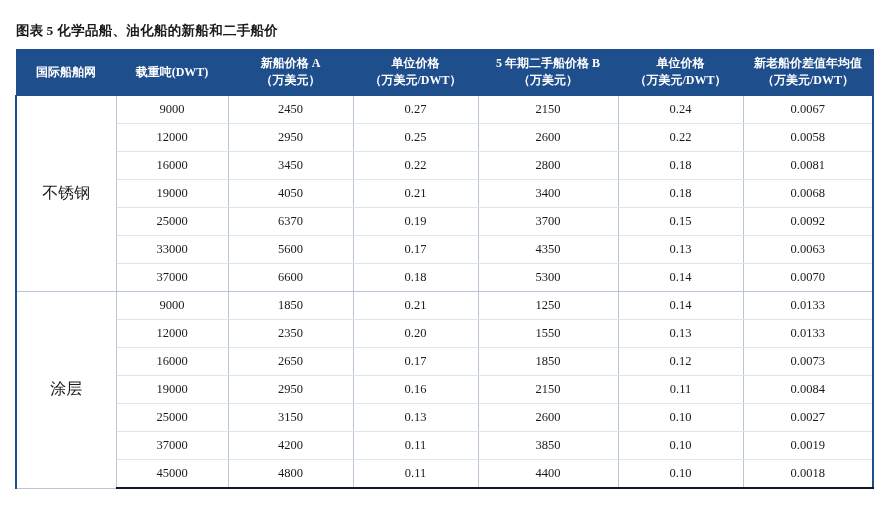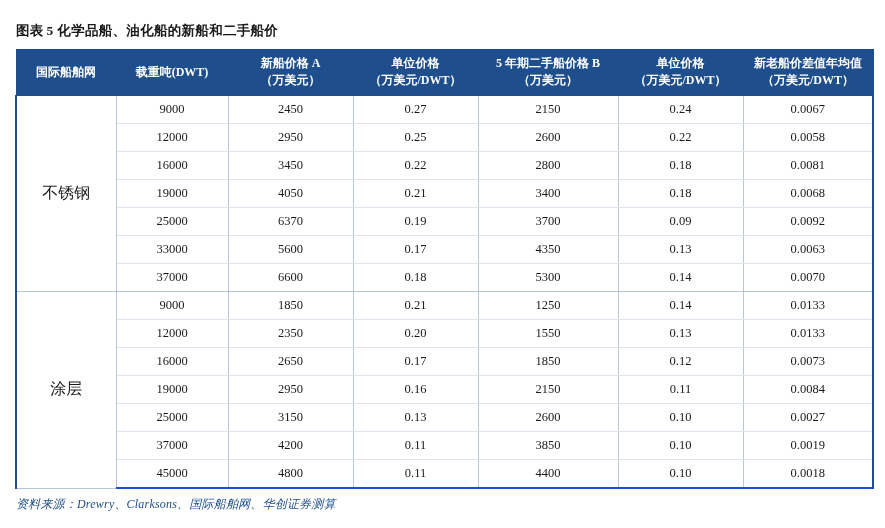--- a/index.html
+++ b/index.html
@@ -63,21 +63,21 @@
     padding: 0;
     border-left: 1px solid #b9c6da;
     border-right: 1px solid #b9c6da;
     border-bottom: 1px solid #dfe5ee;
     background: #ffffff;
   }
   table.data tr.last-of-group td {
     border-bottom: 1px solid #b9c6da;
   }
   table.data tr:last-child td {
-    border-bottom: 2px solid #1d4ed8;
+    border-bottom: 2px solid #0f172a;
   }
   table.data td.matcell {
     font-size: 16px;
     border-bottom: 1px solid #b9c6da;
     border-left: 2px solid #1F4E8C;
   }
   table.data td.lastcol {
     border-right: 2px solid #1F4E8C;
     border-radius: 9px;
   }
@@ -178,21 +178,21 @@
         <td>0.21</td>
         <td>3400</td>
         <td>0.18</td>
         <td class="lastcol">0.0068</td>
       </tr>
       <tr>
         <td>25000</td>
         <td>6370</td>
         <td>0.19</td>
         <td>3700</td>
-        <td>0.09</td>
+        <td>0.15</td>
         <td class="lastcol">0.0092</td>
       </tr>
       <tr>
         <td>33000</td>
         <td>5600</td>
         <td>0.17</td>
         <td>4350</td>
         <td>0.13</td>
         <td class="lastcol">0.0063</td>
       </tr>
@@ -258,15 +258,14 @@
         <td>45000</td>
         <td>4800</td>
         <td>0.11</td>
         <td>4400</td>
         <td>0.10</td>
         <td class="lastcol">0.0018</td>
       </tr>
     </tbody>
   </table>
 
-  <div class="source">资料来源：Drewry、Clarksons、国际船舶网、华创证券测算</div>
 
 </div>
 
 </body></html>

